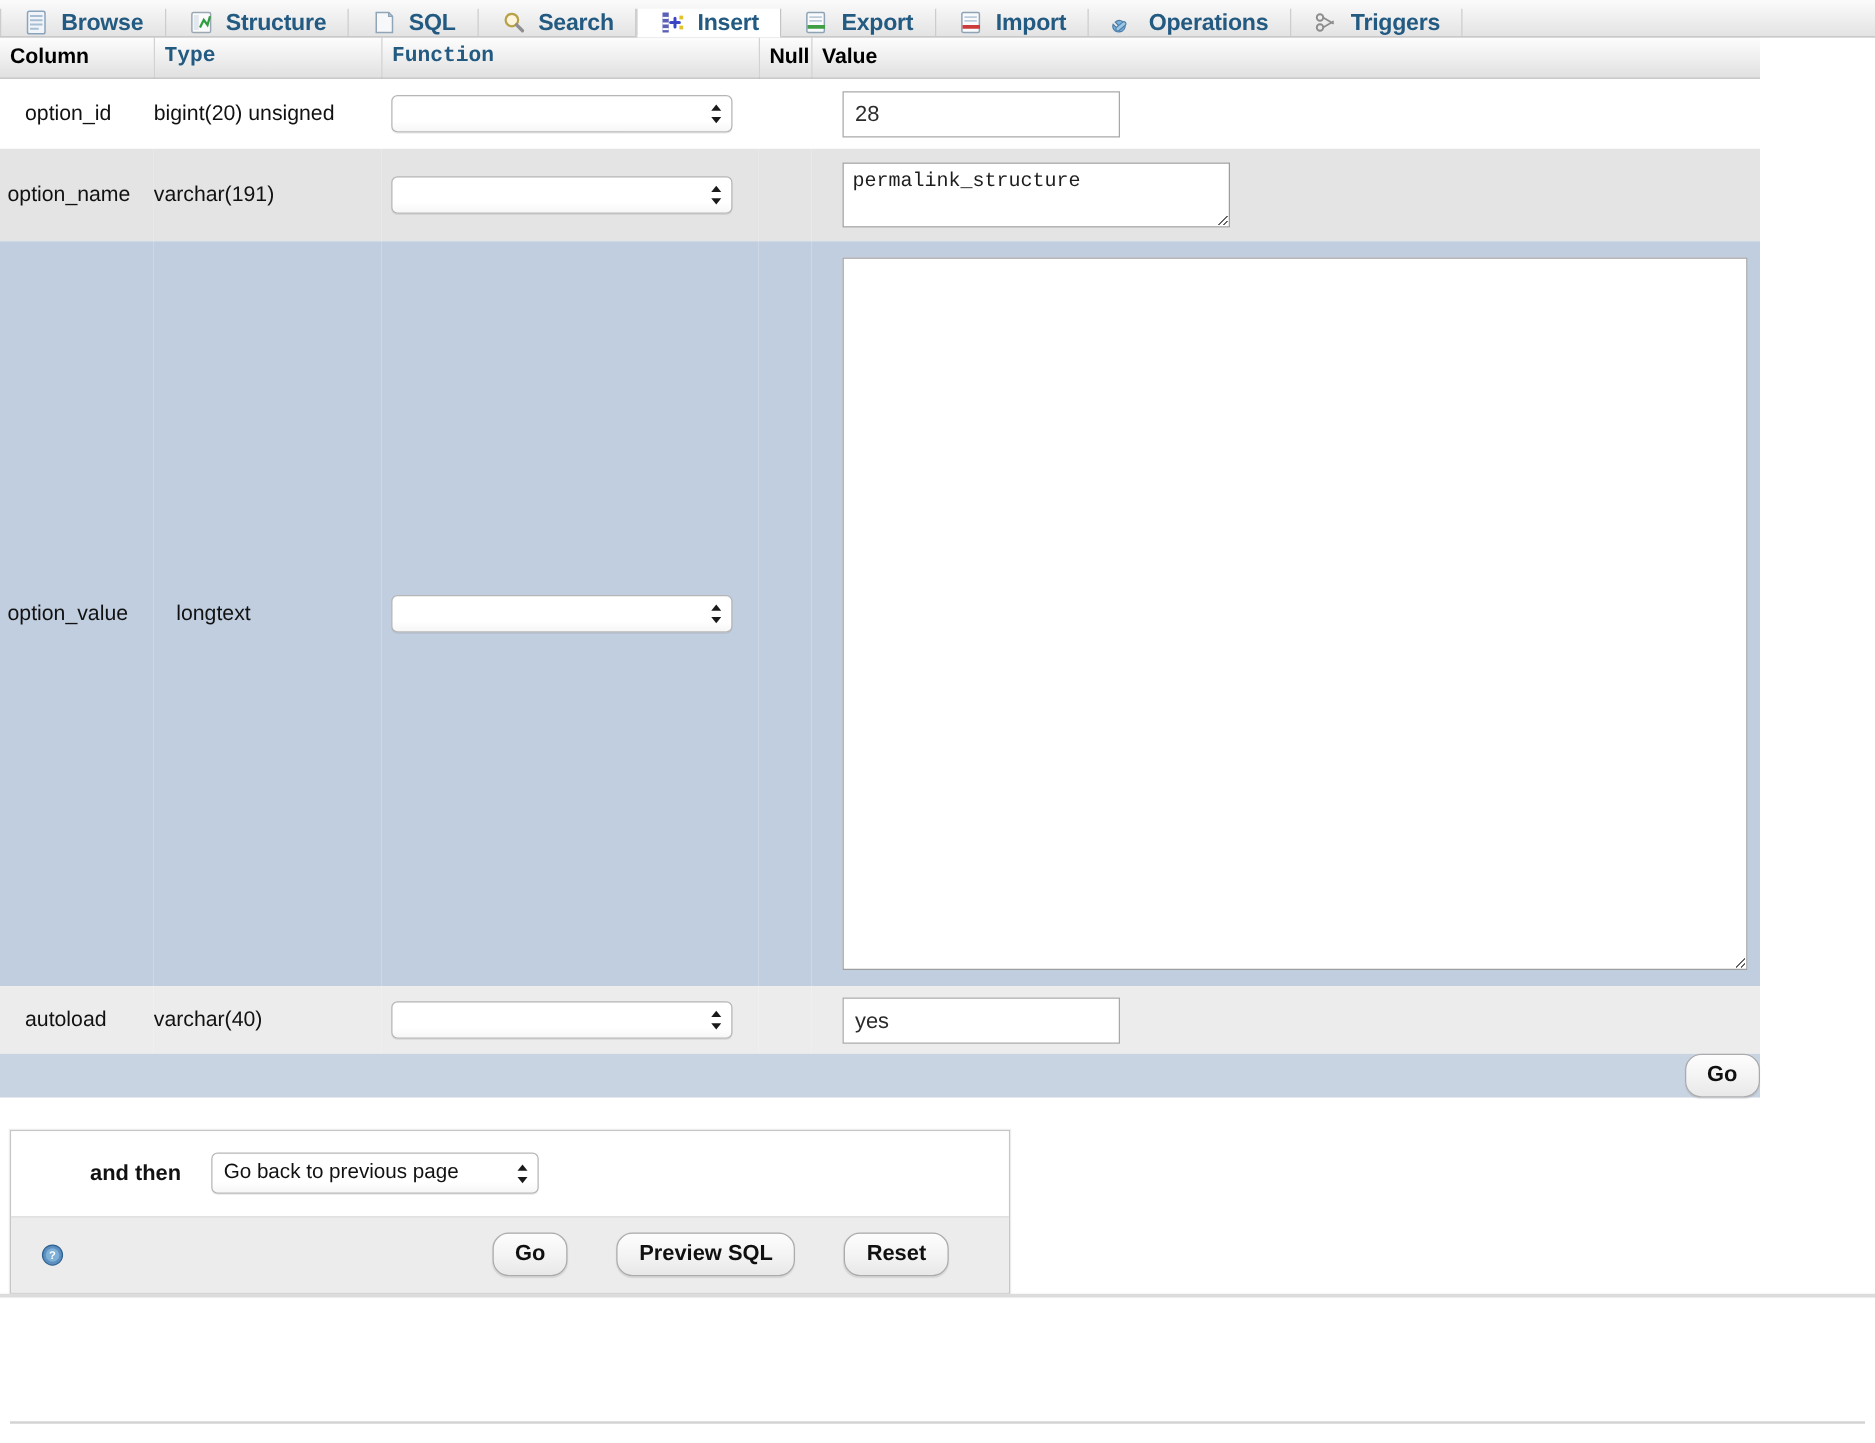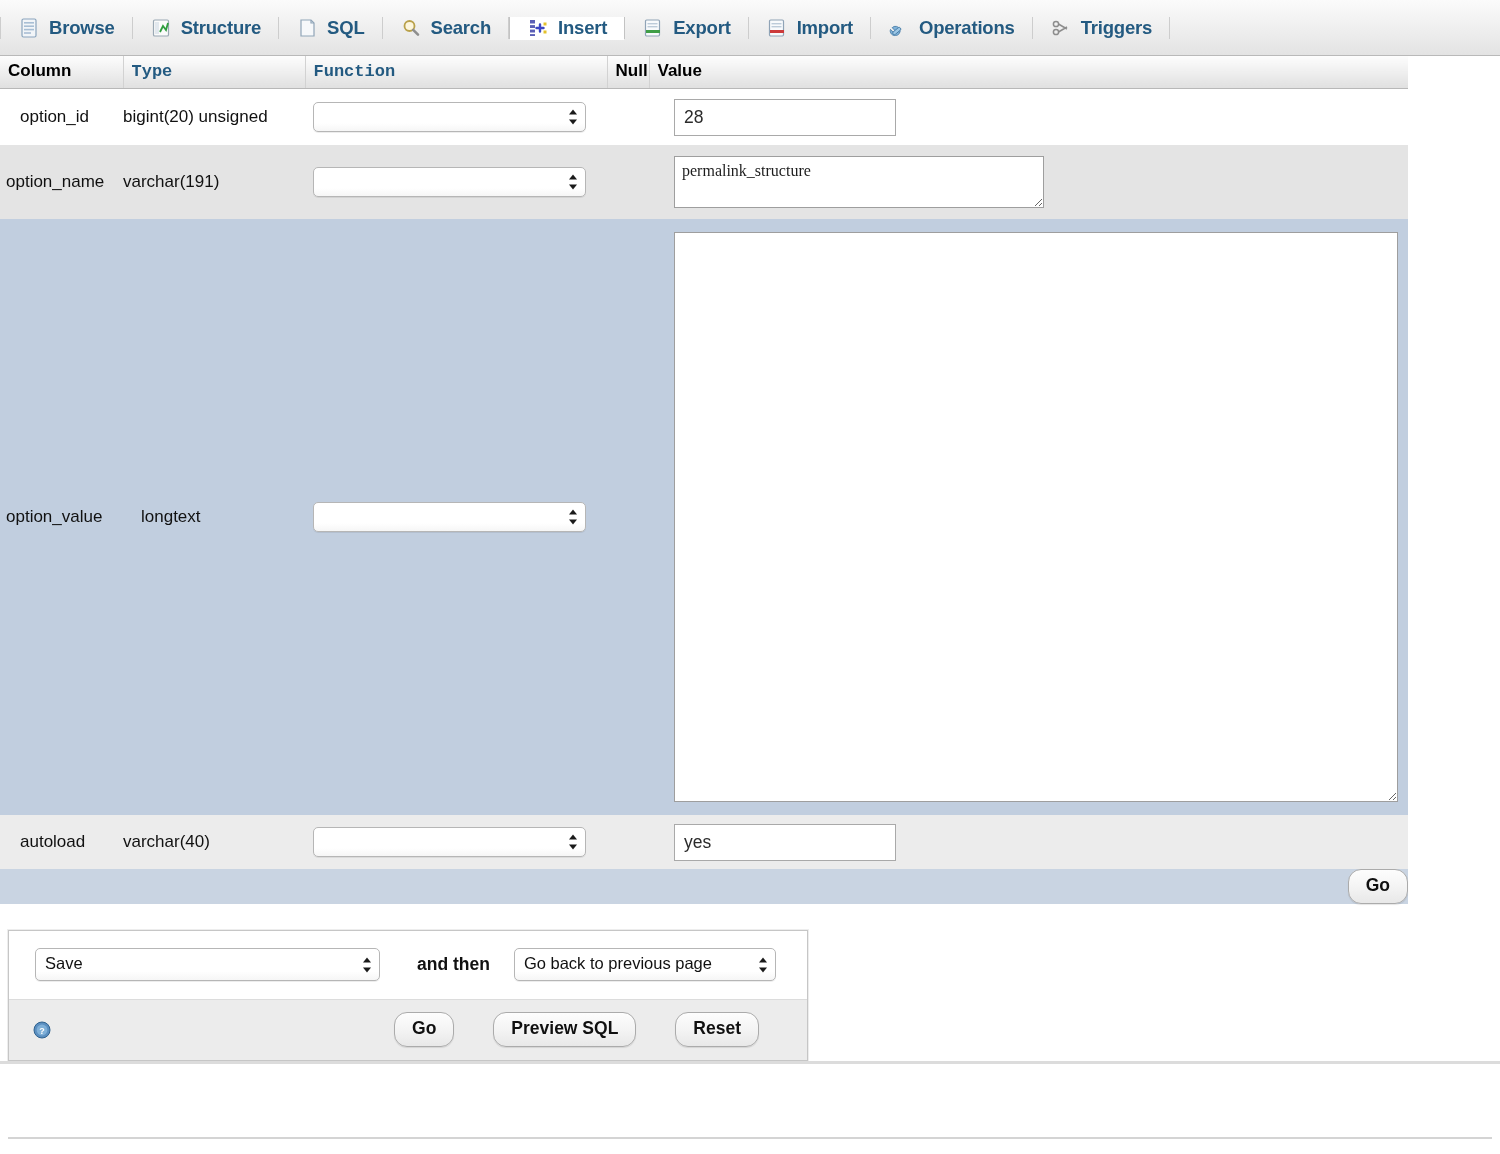--- a/index.html
+++ b/index.html
@@ -9,26 +9,26 @@
     background: #ffffff;
     font-family: "Liberation Sans", sans-serif;
     font-size: 16px;
     color: #000000;
     overflow: hidden;
   }
 
   
   .tabbar {
     position: relative;
-    height: 56px;
+    height: 30px;
     width: 1500px;
     background: linear-gradient(to bottom, #fbfbfb 0%, #eeeeee 55%, #e3e3e3 100%);
     border-bottom: 1px solid #b9b9b9;
     display: flex;
-    align-items: center;
+    align-items: flex-end;
   }
   .tab {
     display: flex;
     align-items: center;
     gap: 9px;
     padding: 0 17px;
     border-right: 1px solid #cdcdcd;
     cursor: pointer;
     position: relative;
     background: transparent;
@@ -138,25 +138,25 @@
     height: 37px;
     border: 1px solid #a9a9a9;
     background: #ffffff;
     font-family: "Liberation Sans", sans-serif;
     font-size: 17.5px;
     color: #2b2b2b;
     padding: 2px 9px;
     outline: none;
   }
   .val-area-sm {
-    width: 370px;
+    width: 310px;
     height: 52px;
     border: 1px solid #9e9e9e;
     background: #ffffff;
-    font-family: Liberation Serif, serif;
+    font-family: Liberation Mono, monospace;
     font-size: 16px;
     color: #1d1d1d;
     padding: 5px 7px;
     resize: both;
     outline: none;
     overflow: hidden;
     display: block;
   }
   .val-area-lg {
     width: 724px;
@@ -450,27 +450,20 @@
     <tr class="row-foot">
       <td colspan="5" class="foot-cell">
         <span class="mac-btn">Go</span>
       </td>
     </tr>
   </tbody>
 </table>
 
 <div class="opt-panel">
   <div class="opt-row-1">
-    <div class="mac-select sel-save">
-      <span class="txt">Save</span>
-      <span class="arrows">
-          <i class="up"></i>
-          <i class="down"></i>
-        </span>
-    </div>
     <span class="and-then">and then</span>
     <div class="mac-select sel-goback">
       <span class="txt">Go back to previous page</span>
       <span class="arrows">
           <i class="up"></i>
           <i class="down"></i>
         </span>
     </div>
   </div>
   <div class="opt-row-2">

